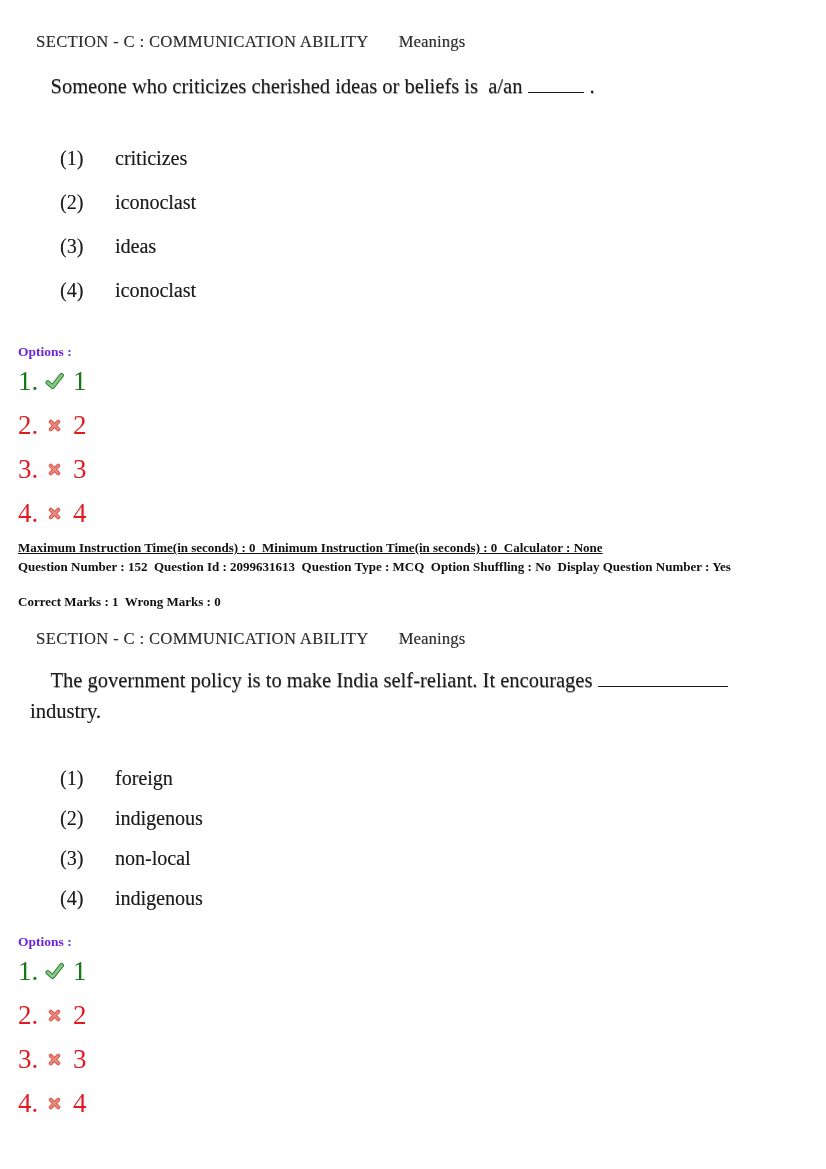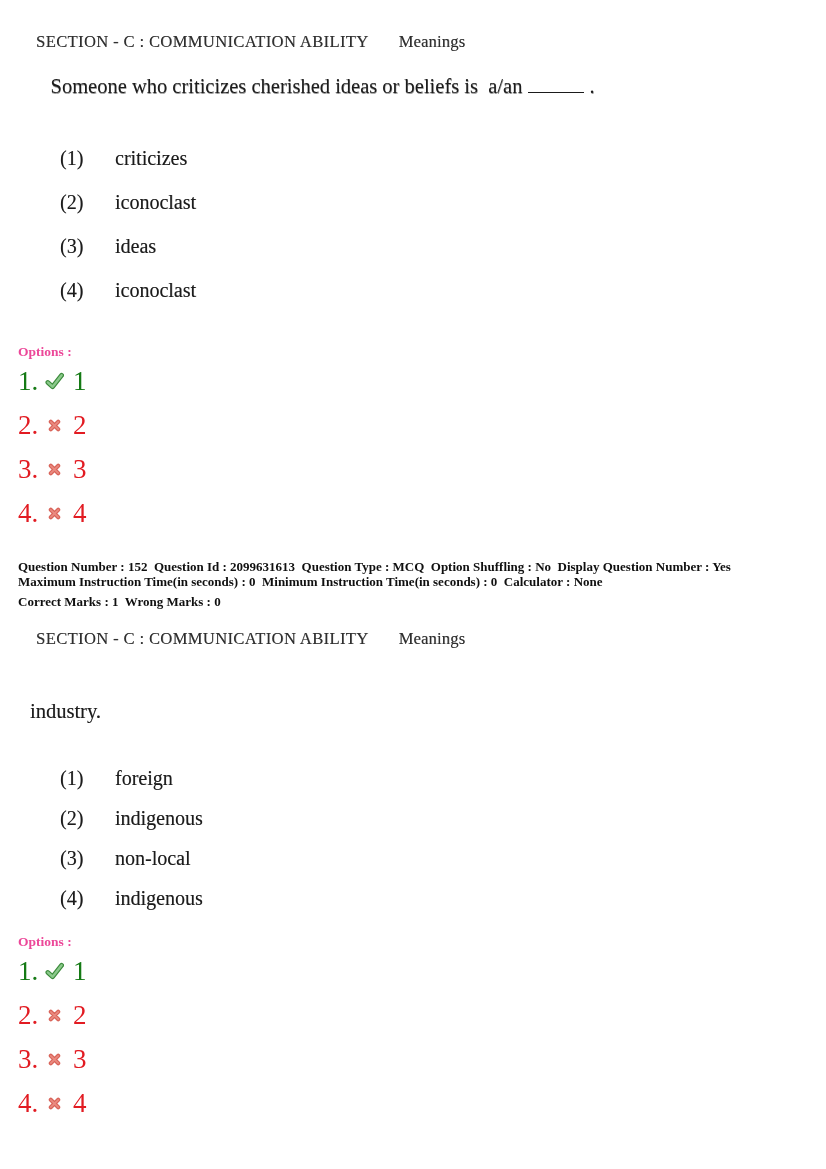--- a/index.html
+++ b/index.html
@@ -17,21 +17,21 @@
   .blank { display:inline-block; border-bottom:1.7px solid #1b1b1b; height:0.95em; vertical-align:baseline; }
   .blank-small { width:56px; margin-left:6px; }
   .blank-large { width:130px; margin-left:6px; }
 
   .choices { }
   .choice-row { display:flex; font-size:20px; line-height:24px; }
   .choices-q1 .choice-row { margin-bottom:20px; }
   .choices-q2 .choice-row { margin-bottom:16px; }
   .choice-num { width:55px; flex:0 0 55px; }
 
-  .options-heading { font-size:13.5px; font-weight:bold; color:#ec4899; }
+  .options-heading { font-size:13.5px; font-weight:bold; color:#6d28d9; }
 
   .answers { }
   .answer-row { display:flex; align-items:center; height:30px; margin-bottom:14px; font-size:27px; }
   .answer-row.correct { color:#157a15; }
   .answer-row.wrong   { color:#e21b22; }
   .answer-num { width:27px; flex:0 0 27px; }
   .icon-wrap { width:19px; flex:0 0 19px; display:flex; justify-content:center; align-items:center; }
   .answer-val { margin-left:9px; }
 
   .meta-line { font-size:13px; font-weight:bold; white-space:pre; color:#101010; }
@@ -109,21 +109,21 @@
           <path d="M3 3 L11 11 M11 3 L3 11" stroke="#d9645a" stroke-width="4.4" stroke-linecap="round"></path>
           <path d="M3 3 L11 11 M11 3 L3 11" stroke="#ea8b80" stroke-width="1.8" stroke-linecap="round"></path>
         </svg>
       </span>
       <span class="answer-num" style="order:1">4.</span>
       <span class="answer-val" style="order:3">4</span>
     </div>
   </div>
 
   <div class="abs meta-line" style="left:18px; top:559px; width:800px;">Question Number : 152  Question Id : 2099631613  Question Type : MCQ  Option Shuffling : No  Display Question Number : Yes</div>
-  <div class="abs meta-line" style="left:18px; top:574px;">Maximum Instruction Time(in seconds) : 0  Minimum Instruction Time(in seconds) : 0  Calculator : None</div>
+  <div class="abs meta-line" style="left:18px; top:540px;text-decoration:underline;">Maximum Instruction Time(in seconds) : 0  Minimum Instruction Time(in seconds) : 0  Calculator : None</div>
   <div class="abs meta-line" style="left:18px; top:594px;">Correct Marks : 1  Wrong Marks : 0</div>
 
   <svg class="qr" viewBox="0 0 22 30" shape-rendering="crispEdges">
     <rect x="0" y="0" width="22" height="30" fill="#ffffff"></rect>
     <g fill="#000000">
       <rect x="0" y="0" width="7" height="7"></rect>
         <rect x="1" y="1" width="5" height="5" fill="#fff"></rect>
         <rect x="2" y="2" width="3" height="3"></rect>
       <rect x="15" y="0" width="7" height="7"></rect>
         <rect x="16" y="1" width="5" height="5" fill="#fff"></rect>
@@ -132,20 +132,23 @@
         <rect x="1" y="16" width="5" height="5" fill="#fff"></rect>
         <rect x="2" y="17" width="3" height="3"></rect>
       <path d="M9 0h1v1h-1zM12 0h1v1h-1zM11 1h1v1h-1zM8 2h1v1h-1zM10 3h1v1h-1zM12 2h1v1h-1zM9 4h1v1h-1zM13 5h1v1h-1zM8 6h1v1h-1zM11 6h1v1h-1zM10 5h1v1h-1zM13 3h1v1h-1zM9 2h1v1h-1zM1 8h1v1h-1zM3 9h1v1h-1zM0 10h1v1h-1zM2 11h1v1h-1zM5 8h1v1h-1zM4 10h1v1h-1zM6 9h1v1h-1zM7 11h1v1h-1zM3 12h1v1h-1zM1 13h1v1h-1zM5 13h1v1h-1zM0 12h1v1h-1zM8 8h1v1h-1zM10 9h1v1h-1zM9 10h1v1h-1zM12 8h1v1h-1zM14 9h1v1h-1zM11 11h1v1h-1zM13 12h1v1h-1zM8 12h1v1h-1zM10 13h1v1h-1zM15 8h1v1h-1zM17 9h1v1h-1zM16 11h1v1h-1zM19 8h1v1h-1zM20 10h1v1h-1zM18 12h1v1h-1zM21 9h1v1h-1zM15 13h1v1h-1zM19 13h1v1h-1zM21 13h1v1h-1zM8 15h1v1h-1zM9 17h1v1h-1zM11 15h1v1h-1zM10 16h1v1h-1zM13 16h1v1h-1zM12 18h1v1h-1zM14 15h1v1h-1zM8 19h1v1h-1zM15 17h1v1h-1zM17 15h1v1h-1zM16 18h1v1h-1zM19 16h1v1h-1zM20 18h1v1h-1zM21 15h1v1h-1zM18 20h1v1h-1zM15 20h1v1h-1zM9 20h1v1h-1zM11 19h1v1h-1zM13 21h1v1h-1zM20 21h1v1h-1zM0 23h1v1h-1zM2 24h1v1h-1zM1 26h1v1h-1zM4 23h1v1h-1zM3 25h1v1h-1zM6 24h1v1h-1zM5 27h1v1h-1zM0 28h1v1h-1zM7 26h1v1h-1zM2 28h1v1h-1zM8 23h1v1h-1zM10 24h1v1h-1zM9 26h1v1h-1zM12 23h1v1h-1zM11 28h1v1h-1zM13 25h1v1h-1zM14 27h1v1h-1zM16 23h1v1h-1zM15 25h1v1h-1zM18 24h1v1h-1zM17 27h1v1h-1zM19 26h1v1h-1zM21 23h1v1h-1zM20 28h1v1h-1zM6 29h1v1h-1zM12 29h1v1h-1zM17 29h1v1h-1z"></path>
     </g>
   </svg>
 
   <div class="abs section-header fuzz" style="left:18px; top:609px;">
     <span>SECTION - C : COMMUNICATION ABILITY</span><span class="section-topic">Meanings</span>
   </div>
 
+  <div class="abs qtext fuzz" style="left:30px; top:644px; width:780px;">
+    <span>The government policy is to make India self-reliant. It encourages</span><span class="blank blank-large"></span>
+  </div>
   <div class="abs qtext fuzz" style="left:30px; top:700px;">industry.</div>
 
   <div class="abs choices choices-q2" style="left:60px; top:766px;">
     <div class="choice-row fuzz">
       <span class="choice-num">(1)</span>
       <span class="choice-label">foreign</span>
     </div>
     <div class="choice-row fuzz">
       <span class="choice-num">(2)</span>
       <span class="choice-label">indigenous</span>

